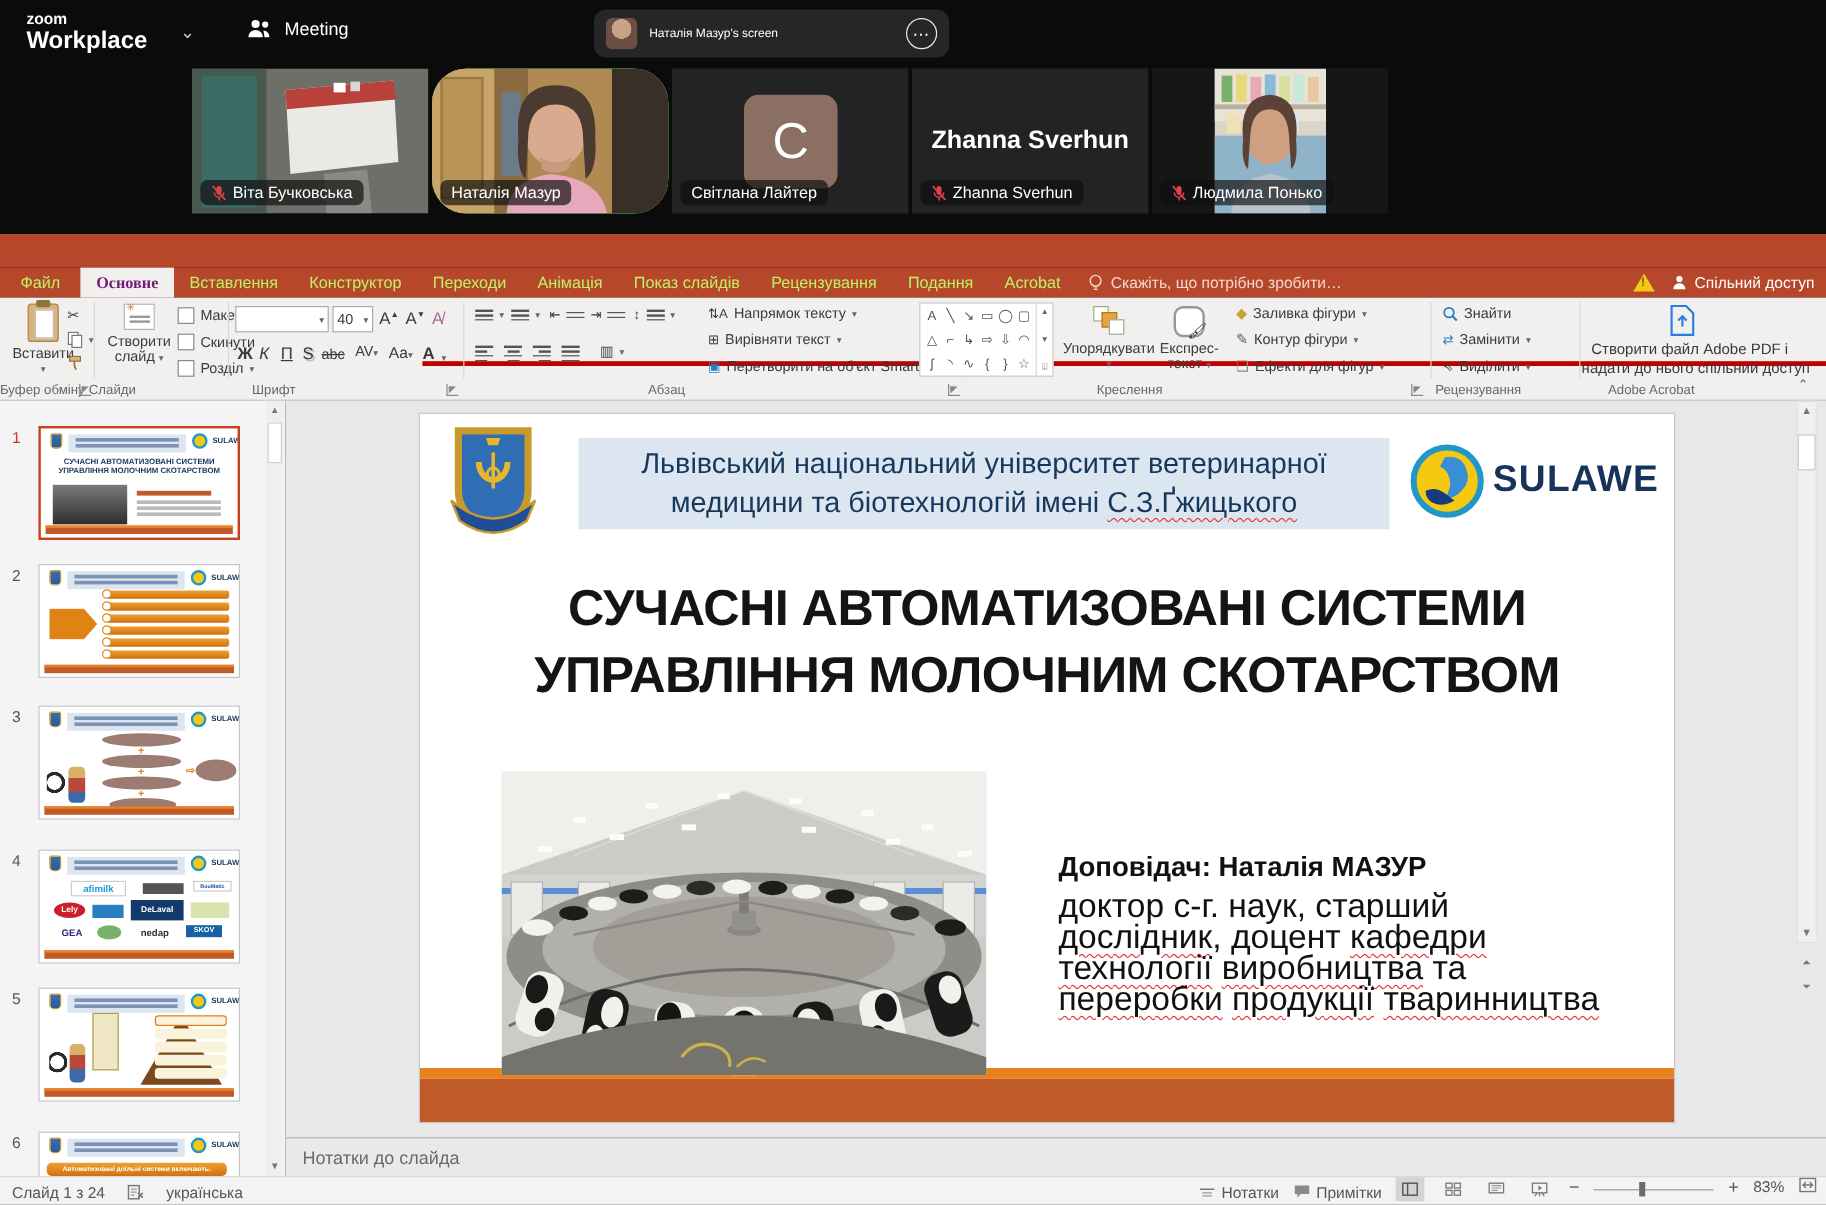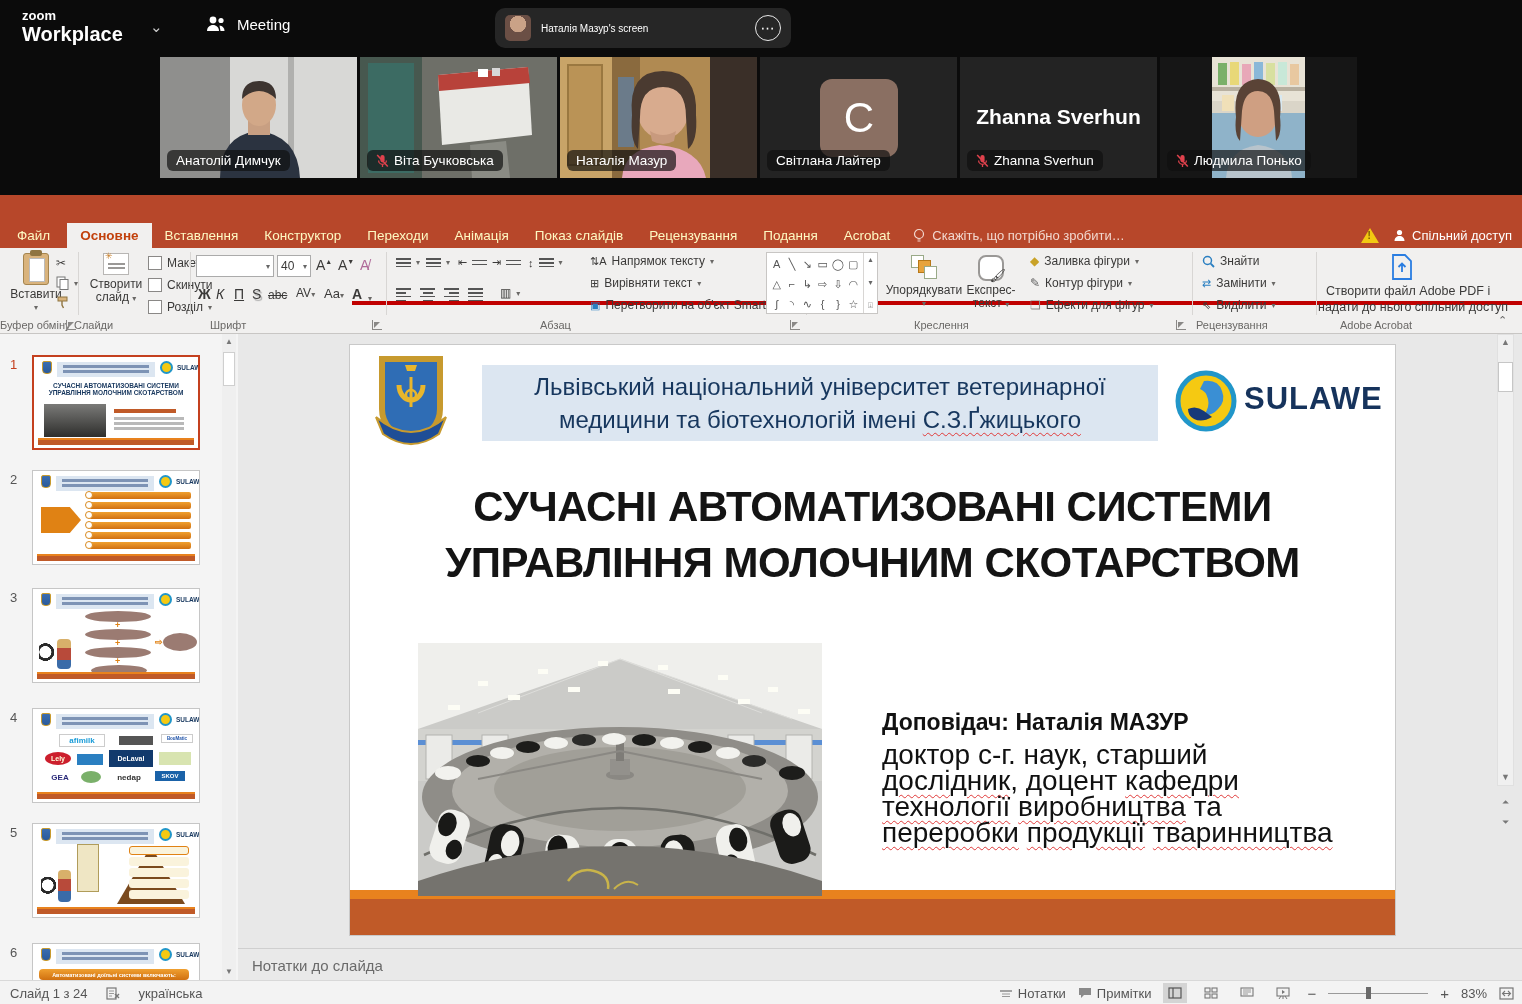--- a/index.html
+++ b/index.html
@@ -18,39 +18,39 @@
   .meeting-label { font-size:15px; }
   .share-pill { left:495px; top:8px; width:296px; height:40px; background:#262626; border-radius:10px; display:flex; align-items:center; padding:0 10px; }
   .pill-avatar { width:26px; height:26px; border-radius:5px; background:radial-gradient(circle at 50% 35%, #caa287 0 38%, #6b4f45 39% 100%); }
   .pill-text { color:#fff; font-size:10px; margin-left:10px; flex:1; }
   .pill-more { width:26px; height:26px; border:1.5px solid #e8e8e8; border-radius:50%; color:#fff; display:flex; align-items:center; justify-content:center; font-size:14px; letter-spacing:1px; }
 
   
   .strip { left:0; top:55px; width:1522px; height:140px; background:#0b0b0b; }
   .tiles { position:absolute; left:160px; top:2px; display:flex; gap:3px; }
   .tile { position:relative; width:197px; height:121px; background:#232323; overflow:hidden; }
-  .tile.active { outline:3px solid #2bd576; outline-offset:-3px; }
+  .tile.active { outline:3px solid #2bd576; outline-offset:-3px;border-radius:29px; }
   .vlabel { position:absolute; left:7px; bottom:7px; background:rgba(15,15,15,.68); border-radius:6px; padding:3px 9px; display:flex; align-items:center; gap:5px; }
   .vlabel span { color:#fff; font-size:13.5px; white-space:nowrap; }
   .center-name { position:absolute; left:0; right:0; top:48px; text-align:center; color:#fff; font-size:21px; font-weight:700; }
   .avatar-sq { position:absolute; left:60px; top:22px; width:78px; height:78px; background:#8a6f62; border-radius:12px; color:#fff; font-size:42px; display:flex; align-items:center; justify-content:center; }
   .tile svg.fill { position:absolute; inset:0; width:100%; height:100%; }
   .tile6-video { position:absolute; left:52px; top:0; width:93px; height:121px; overflow:hidden; }
 
   
   .ttlbar { left:0; top:195px; width:1522px; height:28px; background:#b7472a; }
   .qat { left:10px; top:200px; display:flex; gap:12px; align-items:center; }
   .qat svg { display:block; }
   .ppt-title { left:0; top:201px; width:1522px; text-align:center; color:#fff; font-size:13px; }
   .winctl { right:8px; top:195px; position:absolute; display:flex; height:28px; }
   .winctl .wbtn { width:40px; height:28px; display:flex; align-items:center; justify-content:center; color:#fff; font-size:13px; }
 
   .tabrow { left:0; top:223px; width:1522px; height:25px; background:#b7472a; display:flex; align-items:stretch; }
-  .tab { color:#fef9c3; font-size:13.5px; padding:0 13px; display:flex; align-items:center; }
-  .tab.active { background:#f1f0ef; color:#c2410c; font-weight:700; }
+  .tab { color:#bef264; font-size:13.5px; padding:0 13px; display:flex; align-items:center; }
+  .tab.active { background:#f1f0ef; color:#701a75; font-weight:700;font-family:Liberation Serif, serif; }
   .tab.file { background:transparent; font-weight:400; padding:0 17px; }
   .tellme { display:flex; align-items:center; gap:7px; color:#f2d8cf; font-size:13px; padding:0 10px; }
   .tabright { position:absolute; right:10px; top:223px; height:25px; display:flex; align-items:center; gap:14px; }
   .warn-tri { width:0; height:0; border-left:9px solid transparent; border-right:9px solid transparent; border-bottom:15px solid #f2c811; position:relative; }
   .warn-tri:after { content:"!"; position:absolute; left:-2.5px; top:2px; color:#7a5b00; font-size:10px; font-weight:700; }
   .share-btn { display:flex; align-items:center; gap:6px; color:#fff; font-size:13px; }
 
   .ribbon { left:0; top:248px; width:1522px; height:86px; background:#f1f0ef; border-bottom:1px solid #c8c6c4; color:#3b3a39; }
   .gdiv { position:absolute; top:4px; bottom:18px; width:1px; background:#d8d6d4; }
   .glabel { position:absolute; bottom:2px; font-size:11px; color:#6a6866; text-align:left; }
@@ -129,21 +129,21 @@
   .vscroll { left:1497px; top:334px; width:17px; height:500px; }
   .vscroll .tr { position:absolute; left:0; top:0; width:17px; height:452px; background:#f0f0f0; border:1px solid #e0e0e0; }
   .vs-btn { position:absolute; left:0; width:17px; height:17px; color:#777; font-size:9px; text-align:center; line-height:17px; }
   .vs-thumb { position:absolute; left:1px; top:28px; width:15px; height:30px; background:#fff; border:1px solid #c6c6c6; }
 
   .notesbar { left:238px; top:948px; width:1284px; height:32px; background:#e9e9e9; border-top:1px solid #cfcfcf; }
   .notesbar span { position:absolute; left:14px; top:8px; color:#6a6a6a; font-size:15px; }
 
   .statusbar { left:0; top:980px; width:1522px; height:24px; background:#f3f3f3; border-top:1px solid #d8d8d8; color:#555; font-size:13px; }
   .st-left { position:absolute; left:10px; top:0; height:24px; display:flex; align-items:center; gap:18px; }
-  .st-right { position:absolute; right:8px; top:0; height:24px; display:flex; align-items:center; gap:12px; }
+  .st-right { position:absolute; right:8px; top:0; height:24px; display:flex; gap:12px; }
   .viewbtn { width:24px; height:20px; display:flex; align-items:center; justify-content:center; }
   .viewbtn.on { background:#d4d4d4; }
   .zslider { position:relative; width:100px; height:20px; }
   .zslider .ln { position:absolute; left:0; right:0; top:9.5px; height:1px; background:#9a9a9a; }
   .zslider .th { position:absolute; left:38px; top:4px; width:5px; height:12px; background:#6a6a6a; }
 
   svg { display:block; }
 </style>
 </head>
 <body>
@@ -170,35 +170,20 @@
     <div class="abs share-pill">
       <div class="pill-avatar"></div>
       <div class="pill-text">Наталія Мазур's screen</div>
       <div class="pill-more">⋯</div>
     </div>
   </div>
 
   <div class="abs strip">
     <div class="tiles">
 
-      <div class="tile">
-        <svg class="fill" viewBox="0 0 197 121" preserveAspectRatio="none">
-          <rect width="197" height="121" fill="#b9b9b7"></rect>
-          <rect x="0" y="0" width="70" height="121" fill="#8f8f8d"></rect>
-          <rect x="70" y="0" width="127" height="121" fill="#d8d8d6"></rect>
-          <rect x="128" y="0" width="6" height="121" fill="#b0b0ae"></rect>
-          <path d="M60 121 Q60 78 98 74 Q138 78 140 121 Z" fill="#2b3340"></path>
-          <rect x="88" y="62" width="22" height="16" fill="#c89f82"></rect>
-          <ellipse cx="99" cy="48" rx="17" ry="21" fill="#d2a888"></ellipse>
-          <path d="M82 42 Q82 24 99 24 Q116 24 116 42 Q108 34 99 34 Q90 34 82 42Z" fill="#3d3430"></path>
-        </svg>
-        <div class="vlabel">
-          <span>Анатолій Димчук</span>
-        </div>
-      </div>
 
       <div class="tile">
         <svg class="fill" viewBox="0 0 197 121" preserveAspectRatio="none">
           <rect width="197" height="121" fill="#6e6f68"></rect>
           <rect x="0" y="0" width="62" height="121" fill="#47584f"></rect>
           <rect x="8" y="6" width="46" height="110" fill="#3c6b63"></rect>
           <polygon points="78,18 168,10 172,78 82,88" fill="#e9e9e5"></polygon>
           <polygon points="78,18 168,10 170,26 79,34" fill="#b8423a"></polygon>
           <rect x="118" y="12" width="10" height="8" fill="#fff"></rect>
           <rect x="132" y="11" width="8" height="8" fill="#d8d8d8"></rect>

